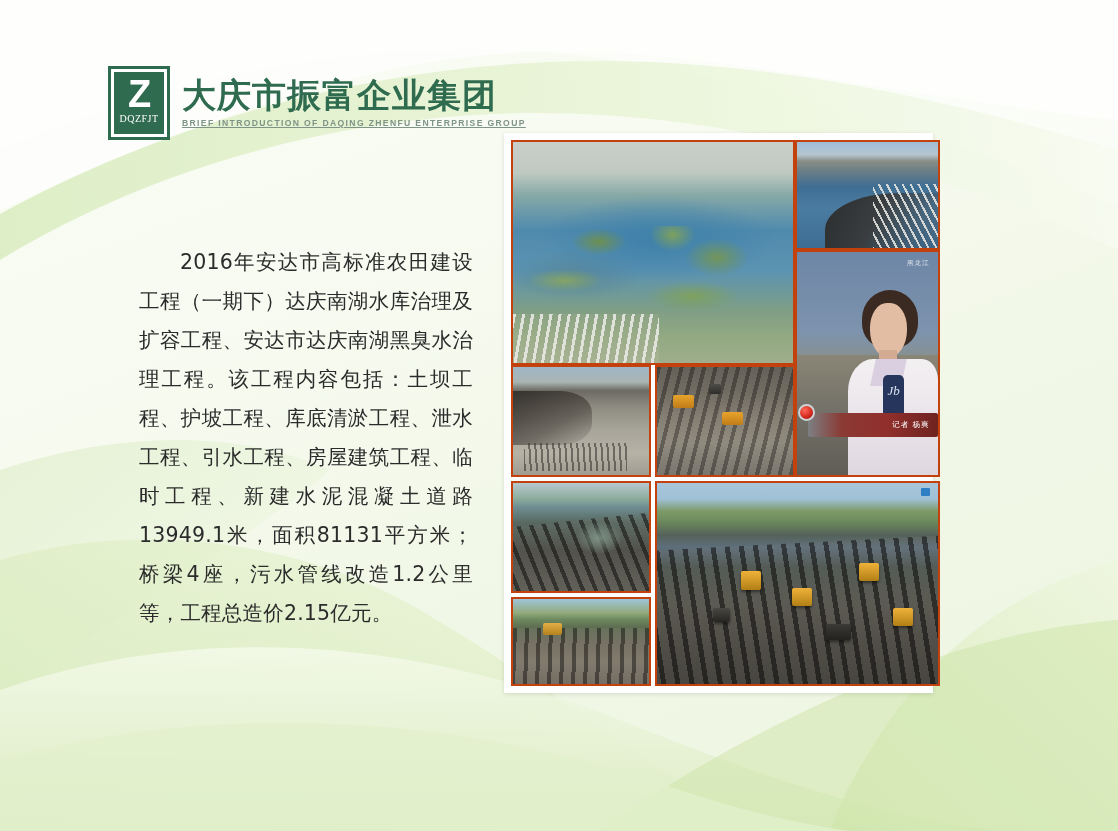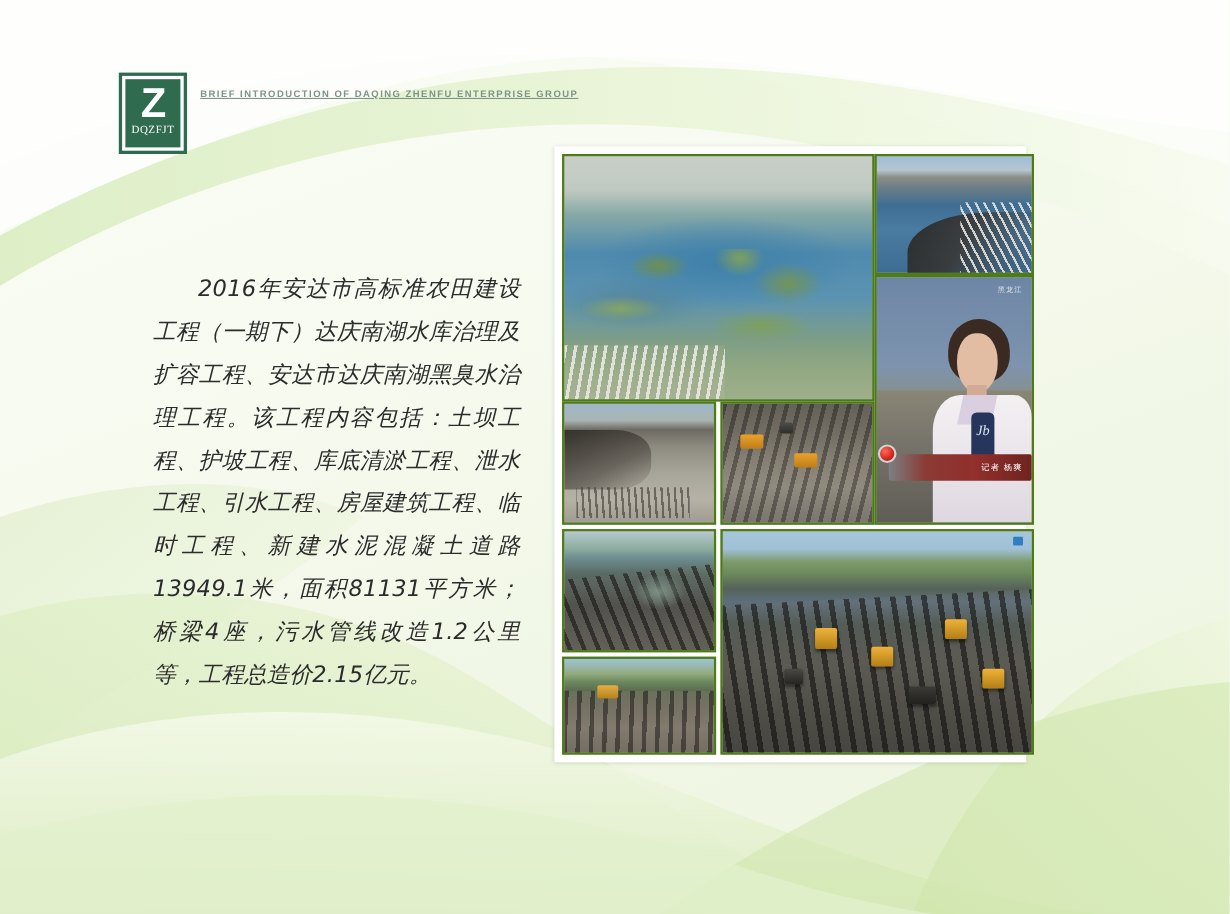--- a/index.html
+++ b/index.html
@@ -103,21 +103,20 @@
     top: 243px;
     width: 334px;
     color: #2b2b2b;
     font-family: "DejaVu Sans", "Liberation Sans", sans-serif;
     font-size: 20.5px;
     line-height: 39px;
     text-align: justify;
     text-justify: inter-character;
     text-indent: 41px;
     letter-spacing: 0.2px;
-    font-style: italic;
   }
 
   
   .collage {
     position: absolute;
     left: 504px;
     top: 133px;
     width: 429px;
     height: 560px;
     background: #ffffff;
@@ -127,21 +126,21 @@
   }
   .collage-grid {
     position: relative;
     width: 100%;
     height: 100%;
   }
   .cell {
     position: absolute;
     overflow: hidden;
     background: #9aa3a8;
-    border: 2px solid #4d7c0f;
+    border: 2px solid #c2410c;
     box-sizing: border-box;
   }
   .cell .ph {
     position: absolute;
     inset: 0;
   }
 
   
   .ph-render {
     background:
@@ -450,20 +449,21 @@
   </svg>
 
   <div class="brand">
     <div class="logo-mark">
       <div class="logo-inner">
         <span class="logo-z">Z</span>
         <span class="logo-abbr">DQZFJT</span>
       </div>
     </div>
     <div class="brand-text">
+      <div class="brand-cn">大庆市振富企业集团</div>
       <div class="brand-en">BRIEF INTRODUCTION OF DAQING ZHENFU ENTERPRISE GROUP</div>
     </div>
   </div>
 
   <div class="body-copy">2016年安达市高标准农田建设工程（一期下）达庆南湖水库治理及扩容工程、安达市达庆南湖黑臭水治理工程。该工程内容包括：土坝工程、护坡工程、库底清淤工程、泄水工程、引水工程、房屋建筑工程、临时工程、新建水泥混凝土道路13949.1米，面积81131平方米；桥梁4座，污水管线改造1.2公里等，工程总造价2.15亿元。</div>
 
   <div class="collage">
     <div class="collage-grid">
 
       <div class="cell" style="left:0px; top:0px; width:284px; height:225px;">

